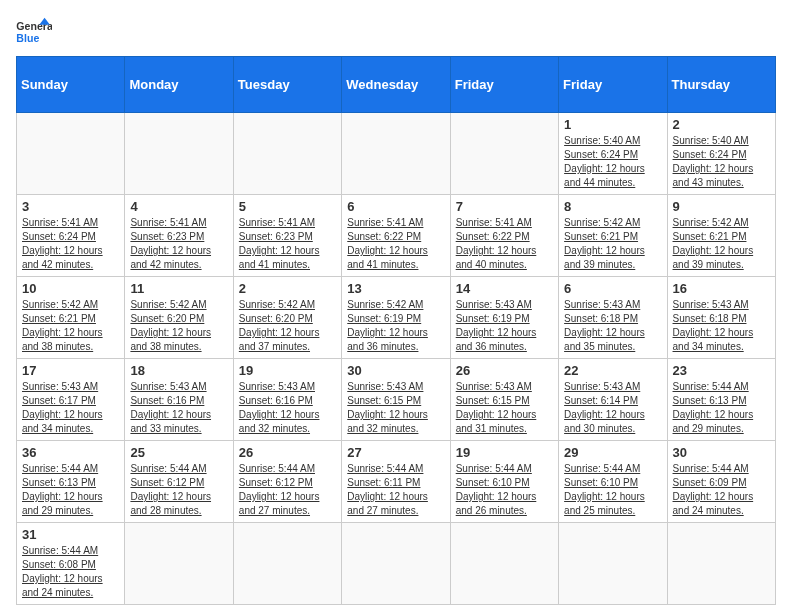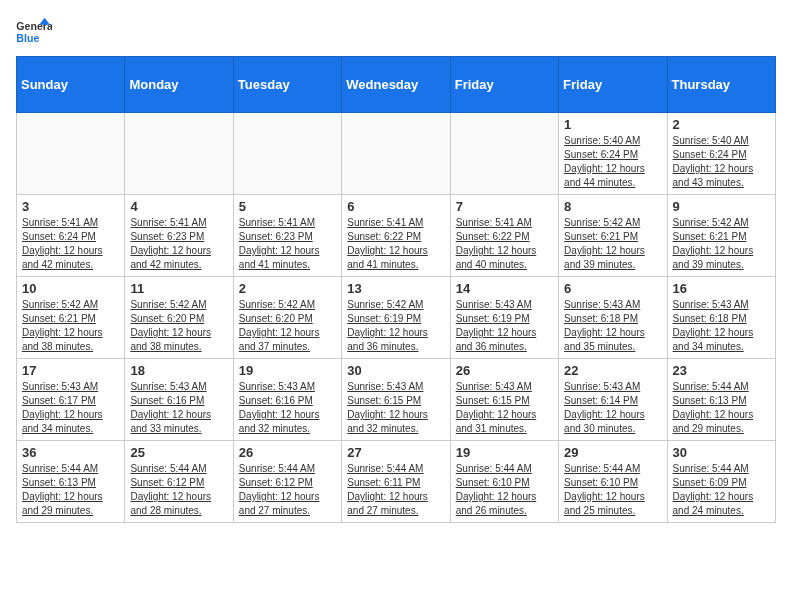--- a/index.html
+++ b/index.html
@@ -299,14 +299,28 @@
 Sunset: 6:10 PM
 Daylight: 12 hours and 25 minutes.</div>
         </td>
         <td>
           <span class="day-num">30</span>
           <div class="day-info" style="white-space: pre-line;">Sunrise: 5:44 AM
 Sunset: 6:09 PM
 Daylight: 12 hours and 24 minutes.</div>
         </td>
       </tr>
+      <tr class="last-row">
+        <td>
+          <span class="day-num">31</span>
+          <div class="day-info" style="white-space: pre-line;">Sunrise: 5:44 AM
+Sunset: 6:08 PM
+Daylight: 12 hours and 24 minutes.</div>
+        </td>
+        <td class="empty-cell"></td>
+        <td class="empty-cell"></td>
+        <td class="empty-cell"></td>
+        <td class="empty-cell"></td>
+        <td class="empty-cell"></td>
+        <td class="empty-cell"></td>
+      </tr>
     </tbody>
 </table>
 
 </body></html>

